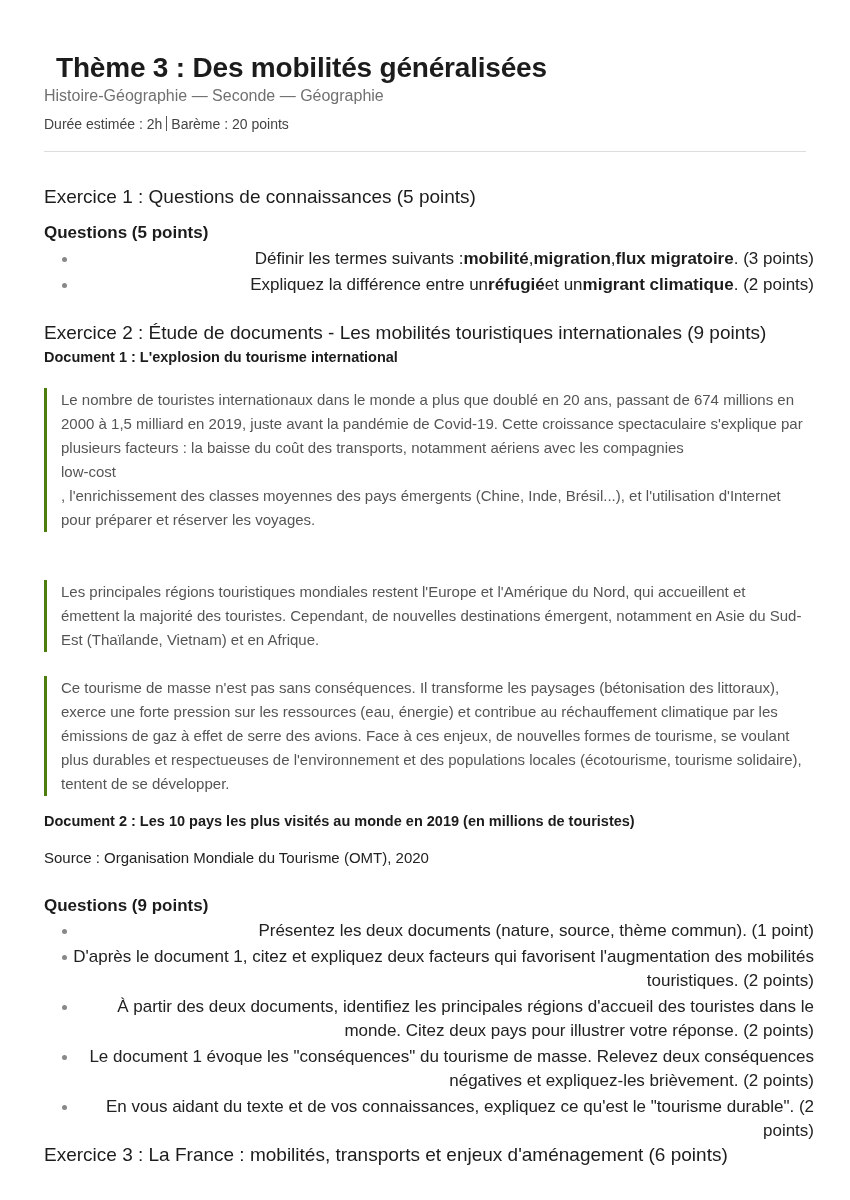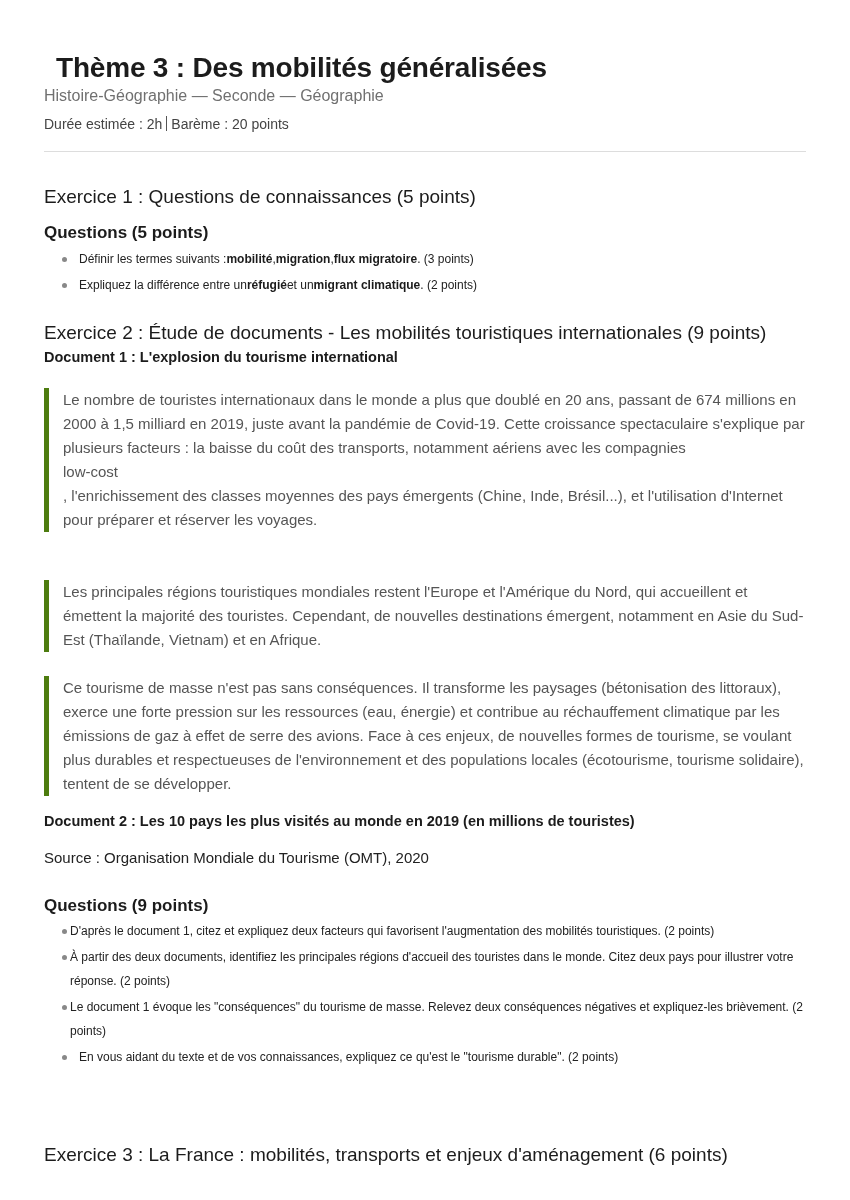--- a/index.html
+++ b/index.html
@@ -17,33 +17,33 @@
   .meta { position: absolute; top: 116px; left: 44px; font-size: 14px; color: #444; }
   .meta .sep { display: inline-block; width: 1px; height: 15px; background: #555; vertical-align: -2px; margin: 0 4px; }
   .hr { position: absolute; top: 151px; left: 44px; width: 762px; height: 1px; background: #dddddd; }
 
   .abs { position: absolute; left: 44px; }
   h2 { margin: 0; font-size: 19px; font-weight: normal; color: #1c1c1c; line-height: 24px; }
   h3 { margin: 0; font-size: 17px; font-weight: bold; color: #1c1c1c; }
   h4 { margin: 0; font-size: 14.5px; font-weight: bold; color: #1c1c1c; text-align: center; }
 
   ul.q { list-style: none; margin: 0; padding: 0; width: 770px; }
-  ul.q li { position: relative; font-size: 12px; line-height: 24px; color: #222; margin-bottom: 2px; }
+  ul.q li { position: relative; font-size: 17px; line-height: 24px; color: #222; margin-bottom: 2px; text-align: right; }
   ul.q li::before {
     content: ""; position: absolute; top: 10px; width: 5px; height: 5px; border-radius: 50%; background: #888;
   }
   ul.q li.gap { padding-left: 35px; }
   ul.q li.gap::before { left: 18px; }
   ul.q li.tight { padding-left: 26px; }
   ul.q li.tight::before { left: 18px; }
   b { font-weight: bold; color: #1c1c1c; }
 
   .quote {
     position: absolute; left: 44px; width: 745px;
-    border-left: 5px solid #4d7c0f; padding-left: 14px;
+    border-left: 3px solid #4d7c0f; padding-left: 14px;
     font-size: 15px; line-height: 24px; color: #555;
   }
   .source { font-size: 15px; color: #222; }
 </style>
 </head>
 <body>
 
 <div class="page">
 
   <h1 class="title">Thème 3 : Des mobilités généralisées</h1>
@@ -69,20 +69,21 @@
     <span>, l'enrichissement des classes moyennes des pays émergents (Chine, Inde, Brésil...), et l'utilisation d'Internet pour préparer et réserver les voyages.</span>
   </div>
   <div class="quote" style="top:580px;">Les principales régions touristiques mondiales restent l'Europe et l'Amérique du Nord, qui accueillent et émettent la majorité des touristes. Cependant, de nouvelles destinations émergent, notamment en Asie du Sud-Est (Thaïlande, Vietnam) et en Afrique.</div>
   <div class="quote" style="top:676px;">Ce tourisme de masse n'est pas sans conséquences. Il transforme les paysages (bétonisation des littoraux), exerce une forte pression sur les ressources (eau, énergie) et contribue au réchauffement climatique par les émissions de gaz à effet de serre des avions. Face à ces enjeux, de nouvelles formes de tourisme, se voulant plus durables et respectueuses de l'environnement et des populations locales (écotourisme, tourisme solidaire), tentent de se développer.</div>
 
   <h4 class="abs" style="top:813px;">Document 2 : Les 10 pays les plus visités au monde en 2019 (en millions de touristes)</h4>
   <div class="abs source" style="top:849px;">Source : Organisation Mondiale du Tourisme (OMT), 2020</div>
 
   <h3 class="abs" style="top:896px;">Questions (9 points)</h3>
   <ul class="q abs" style="top:919px;">
+    <li class="gap">Présentez les deux documents (nature, source, thème commun). (1 point)</li>
     <li class="tight">D'après le document 1, citez et expliquez deux facteurs qui favorisent l'augmentation des mobilités touristiques. (2 points)</li>
     <li class="tight">À partir des deux documents, identifiez les principales régions d'accueil des touristes dans le monde. Citez deux pays pour illustrer votre réponse. (2 points)</li>
     <li class="tight">Le document 1 évoque les "conséquences" du tourisme de masse. Relevez deux conséquences négatives et expliquez-les brièvement. (2 points)</li>
     <li class="gap">En vous aidant du texte et de vos connaissances, expliquez ce qu'est le "tourisme durable". (2 points)</li>
   </ul>
 
   <h2 class="abs" style="top:1143px;">Exercice 3 : La France : mobilités, transports et enjeux d'aménagement (6 points)</h2>
 
 </div>
 

